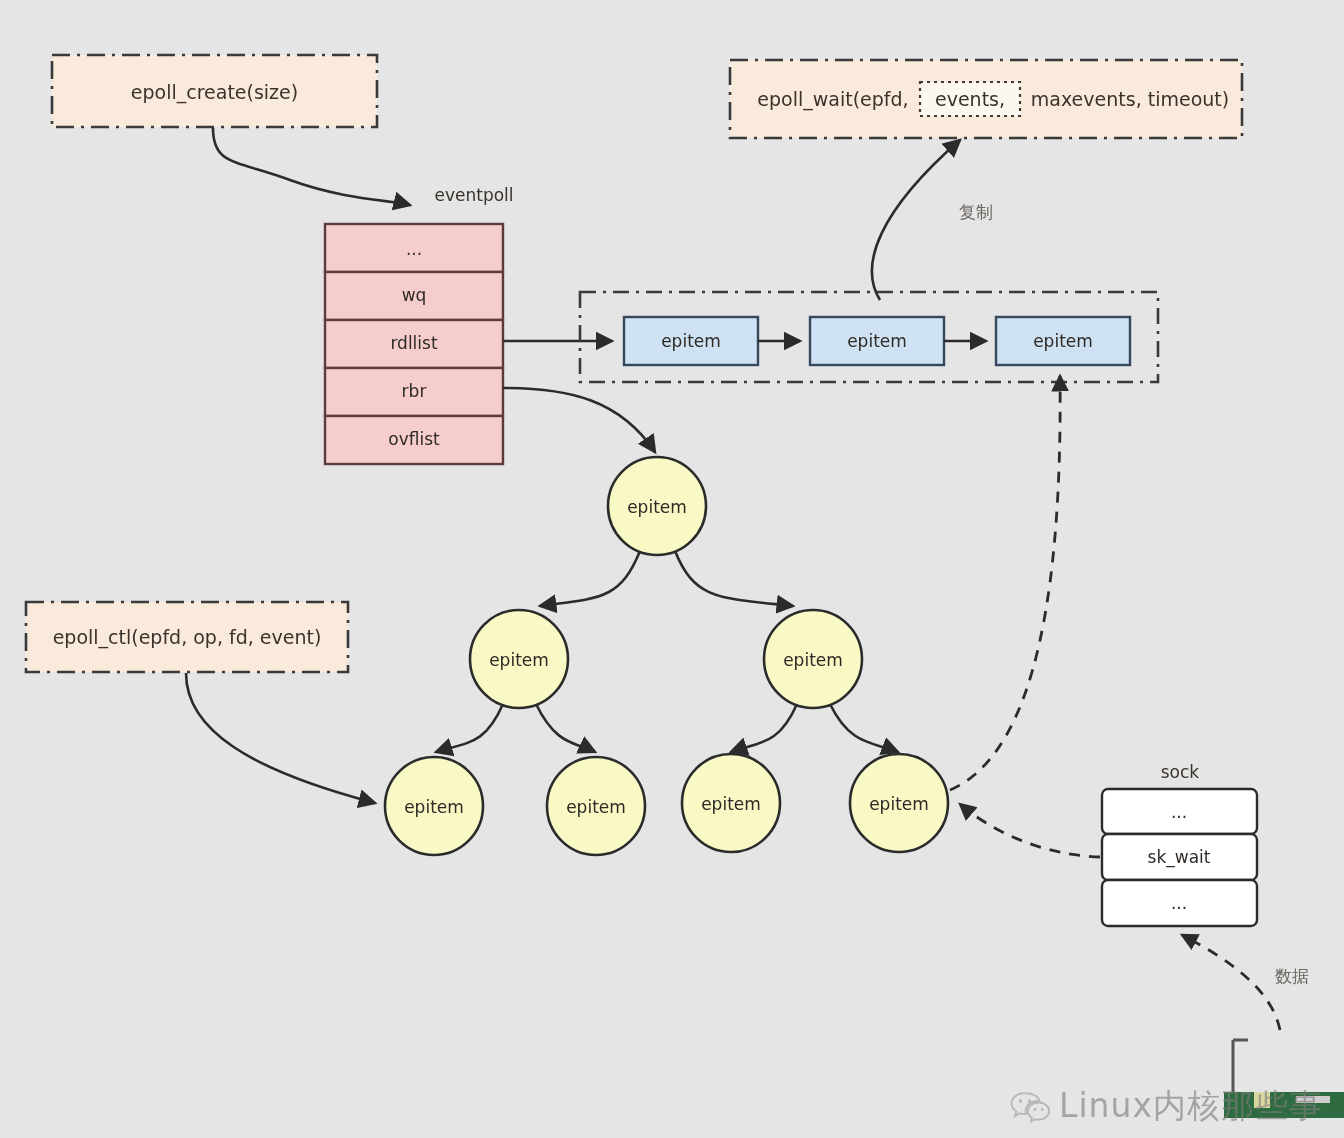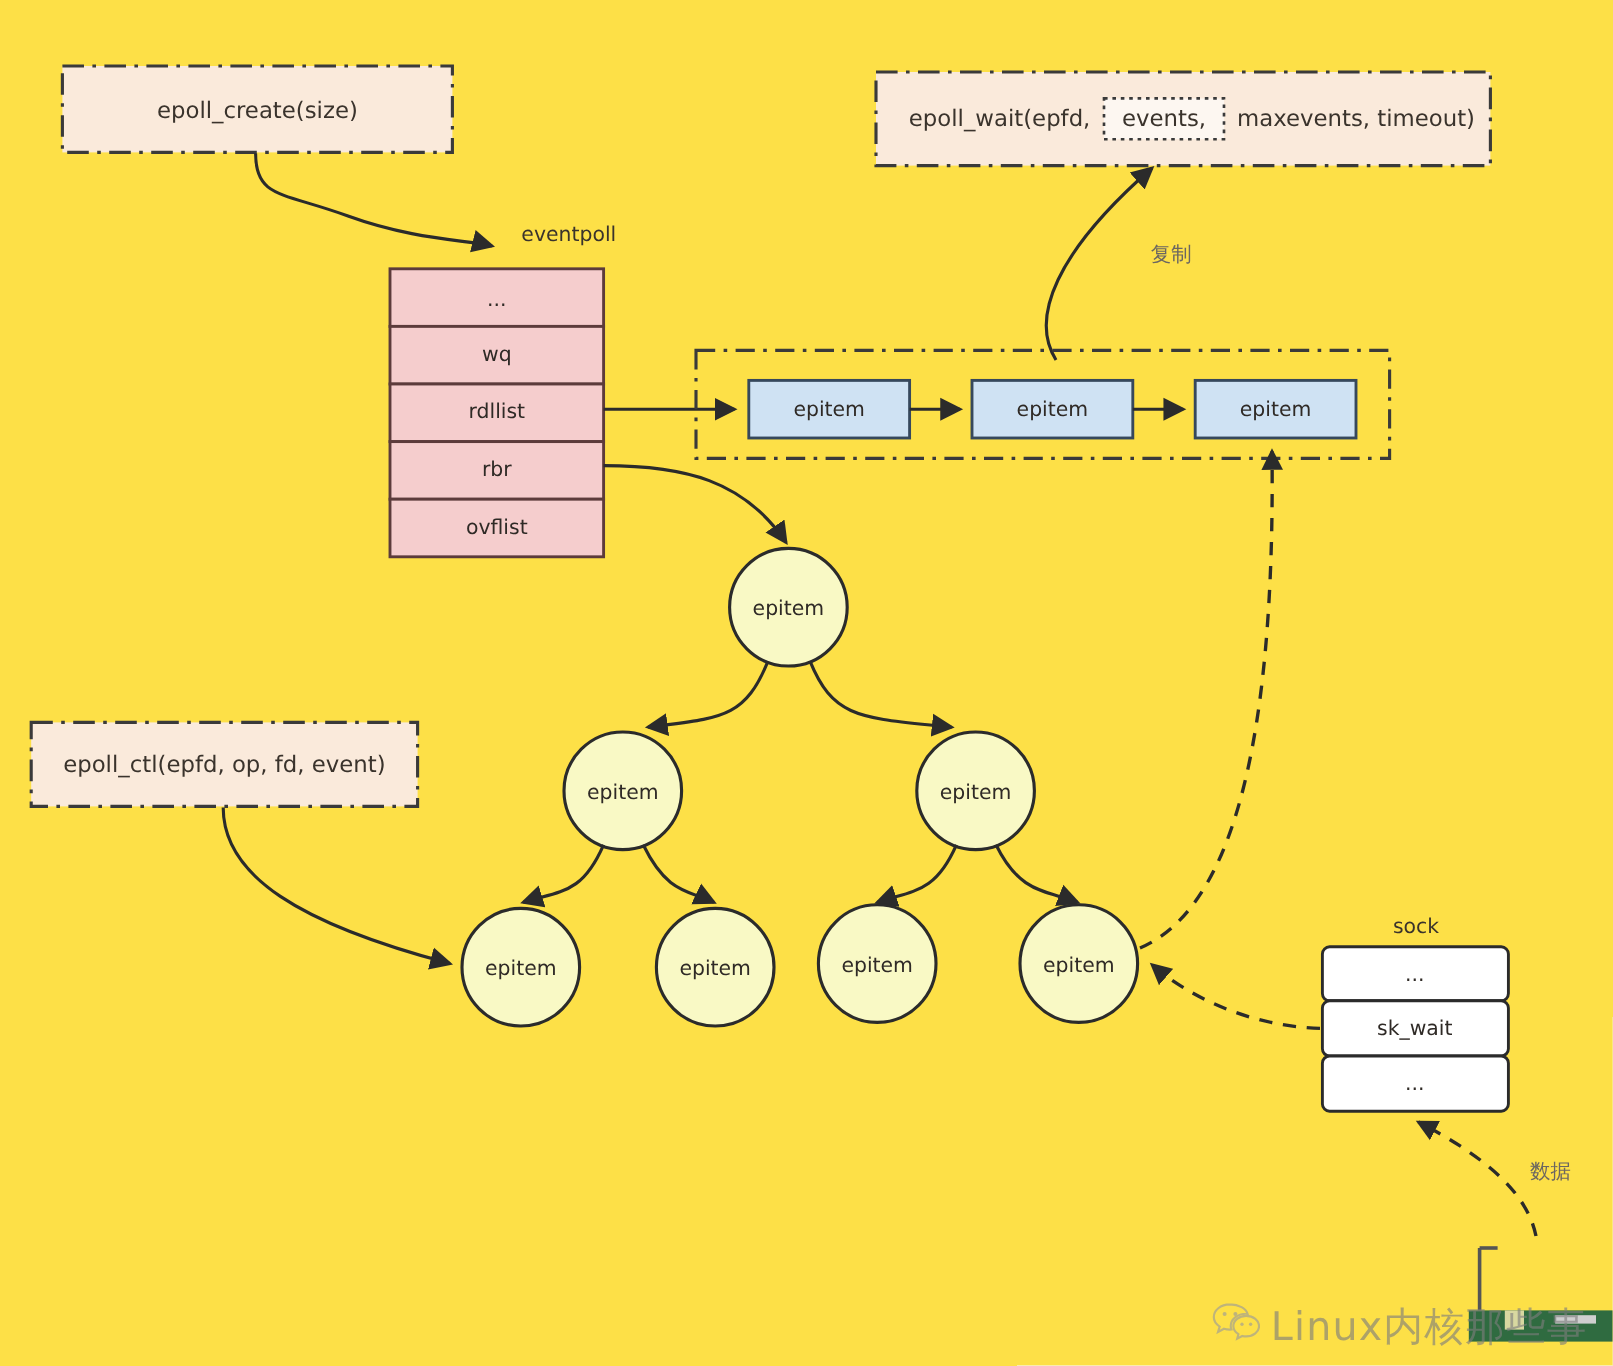--- a/index.html
+++ b/index.html
@@ -1,25 +1,25 @@
 <!DOCTYPE html>
 <html><head>
 <meta charset="utf-8">
 <style>
   html,body{margin:0;padding:0;background:#f7f7f5;}
   body{width:1344px;height:1138px;font-family:"DejaVu Sans","Liberation Sans",sans-serif;overflow:hidden;}
-  #stage{position:relative;width:1344px;height:1138px;background:#fde047;}
+  #stage{position:relative;width:1344px;height:1138px;background:#e5e5e5;}
   svg#diagram{position:absolute;inset:0;width:1344px;height:1138px;}
   .nodeLabel{font-family:"DejaVu Sans","Liberation Sans",sans-serif;font-size:17px;fill:#2f2a26;text-anchor:middle;dominant-baseline:middle;}
   .apiLabel{font-family:"DejaVu Sans","Liberation Sans",sans-serif;font-size:19px;fill:#3a332c;text-anchor:middle;dominant-baseline:middle;}
   .cnLabel{font-family:"DejaVu Sans","Liberation Sans",sans-serif;font-size:17px;fill:#6b6661;text-anchor:middle;dominant-baseline:middle;}
   .structLabel{font-family:"DejaVu Sans","Liberation Sans",sans-serif;font-size:17px;fill:#3a332c;text-anchor:middle;dominant-baseline:middle;}
   .ln{fill:none;stroke:#2b2b2b;stroke-width:2.6;}
   .dashArrow{fill:none;stroke:#2b2b2b;stroke-width:2.8;stroke-dasharray:11 9;}
-  #watermark{position:absolute;left:1010px;top:1084px;display:flex;align-items:flex-start;gap:9px;opacity:.62;}
+  #watermark{position:absolute;left:1010px;top:1084px;display:flex;align-items:center;gap:9px;opacity:.62;}
   #wm-text{font-family:"DejaVu Sans","Liberation Sans",sans-serif;font-size:33px;color:#7d7d7d;letter-spacing:1px;white-space:nowrap;}
   #wm-icon{width:40px;height:34px;flex:0 0 auto;}
 </style>
 </head>
 <body>
 
 <div id="stage">
 
   <svg id="diagram" viewBox="0 0 1344 1138">
     <defs>

